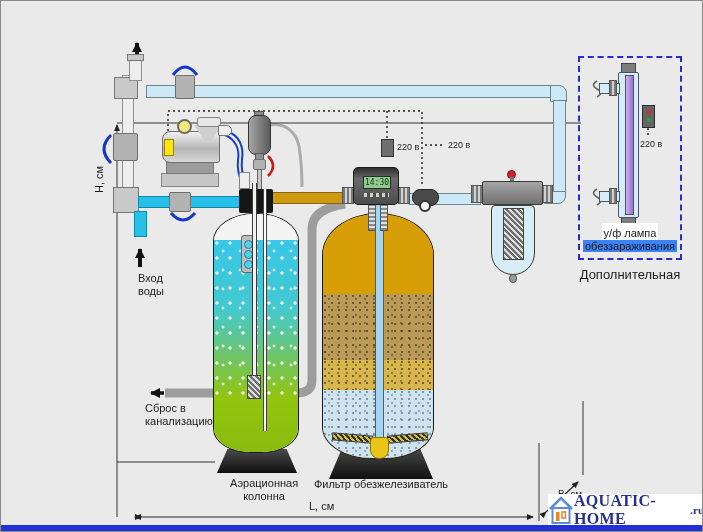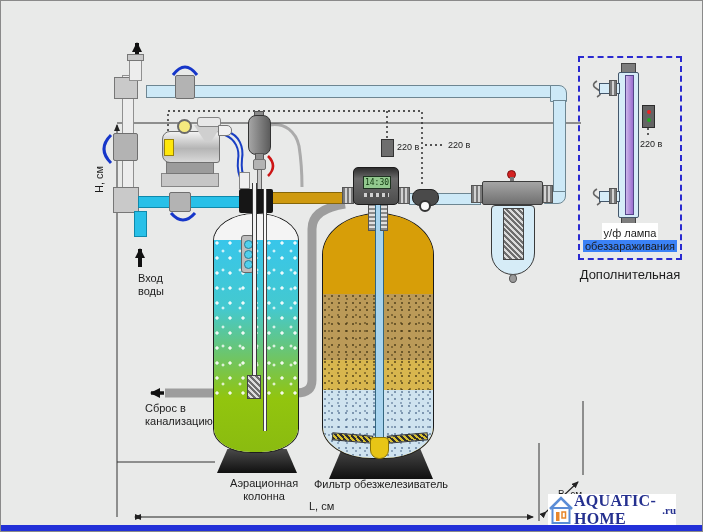--- a/index.html
+++ b/index.html
@@ -199,21 +199,21 @@
   <div class="pow" style="left:639px;top:138px;">220 в</div>
   <div class="lbl" style="left:577px;top:226px;width:104px;text-align:center;">
     <div><span style="background:#fff;padding:4px 2px;">у/ф лампа</span></div>
     <div><span style="background:#3b82f6;padding:0 2px;">обеззараживания</span></div>
   </div>
   <div class="lbl" style="left:571px;top:266px;width:116px;text-align:center;font-size:13px;line-height:15px;">
     <div>Дополнительная</div>
   </div>
 
   <div class="abs" style="left:0;top:524px;width:703px;height:8px;background:#2230d8;"></div>
-  <div class="abs" style="left:547px;top:493px;width:128px;height:31px;background:#fff;display:flex;align-items:center;">
+  <div class="abs" style="left:547px;top:493px;width:156px;height:31px;background:#fff;display:flex;align-items:center;">
     <svg width="26" height="30" viewBox="0 0 26 30" style="position:static;flex:0 0 auto;">
       <path d="M2,14 L13,3 L24,14" fill="none" stroke="#5b8dd6" stroke-width="2.6"></path>
       <rect x="4.5" y="13" width="17" height="15" fill="#fff" stroke="#5b8dd6" stroke-width="2"></rect>
       <rect x="8" y="17" width="3.5" height="9" fill="#e8862a"></rect>
       <rect x="14" y="17" width="3.5" height="6" fill="none" stroke="#e8862a" stroke-width="1.5"></rect>
     </svg>
     <span style="font-family:'Liberation Serif',serif;font-weight:bold;font-size:16px;color:#25308f;letter-spacing:.3px;">AQUATIC-HOME</span>
       <span style="font-family:'Liberation Serif',serif;font-weight:bold;font-size:11px;color:#25308f;">.ru</span>
   </div>
 

